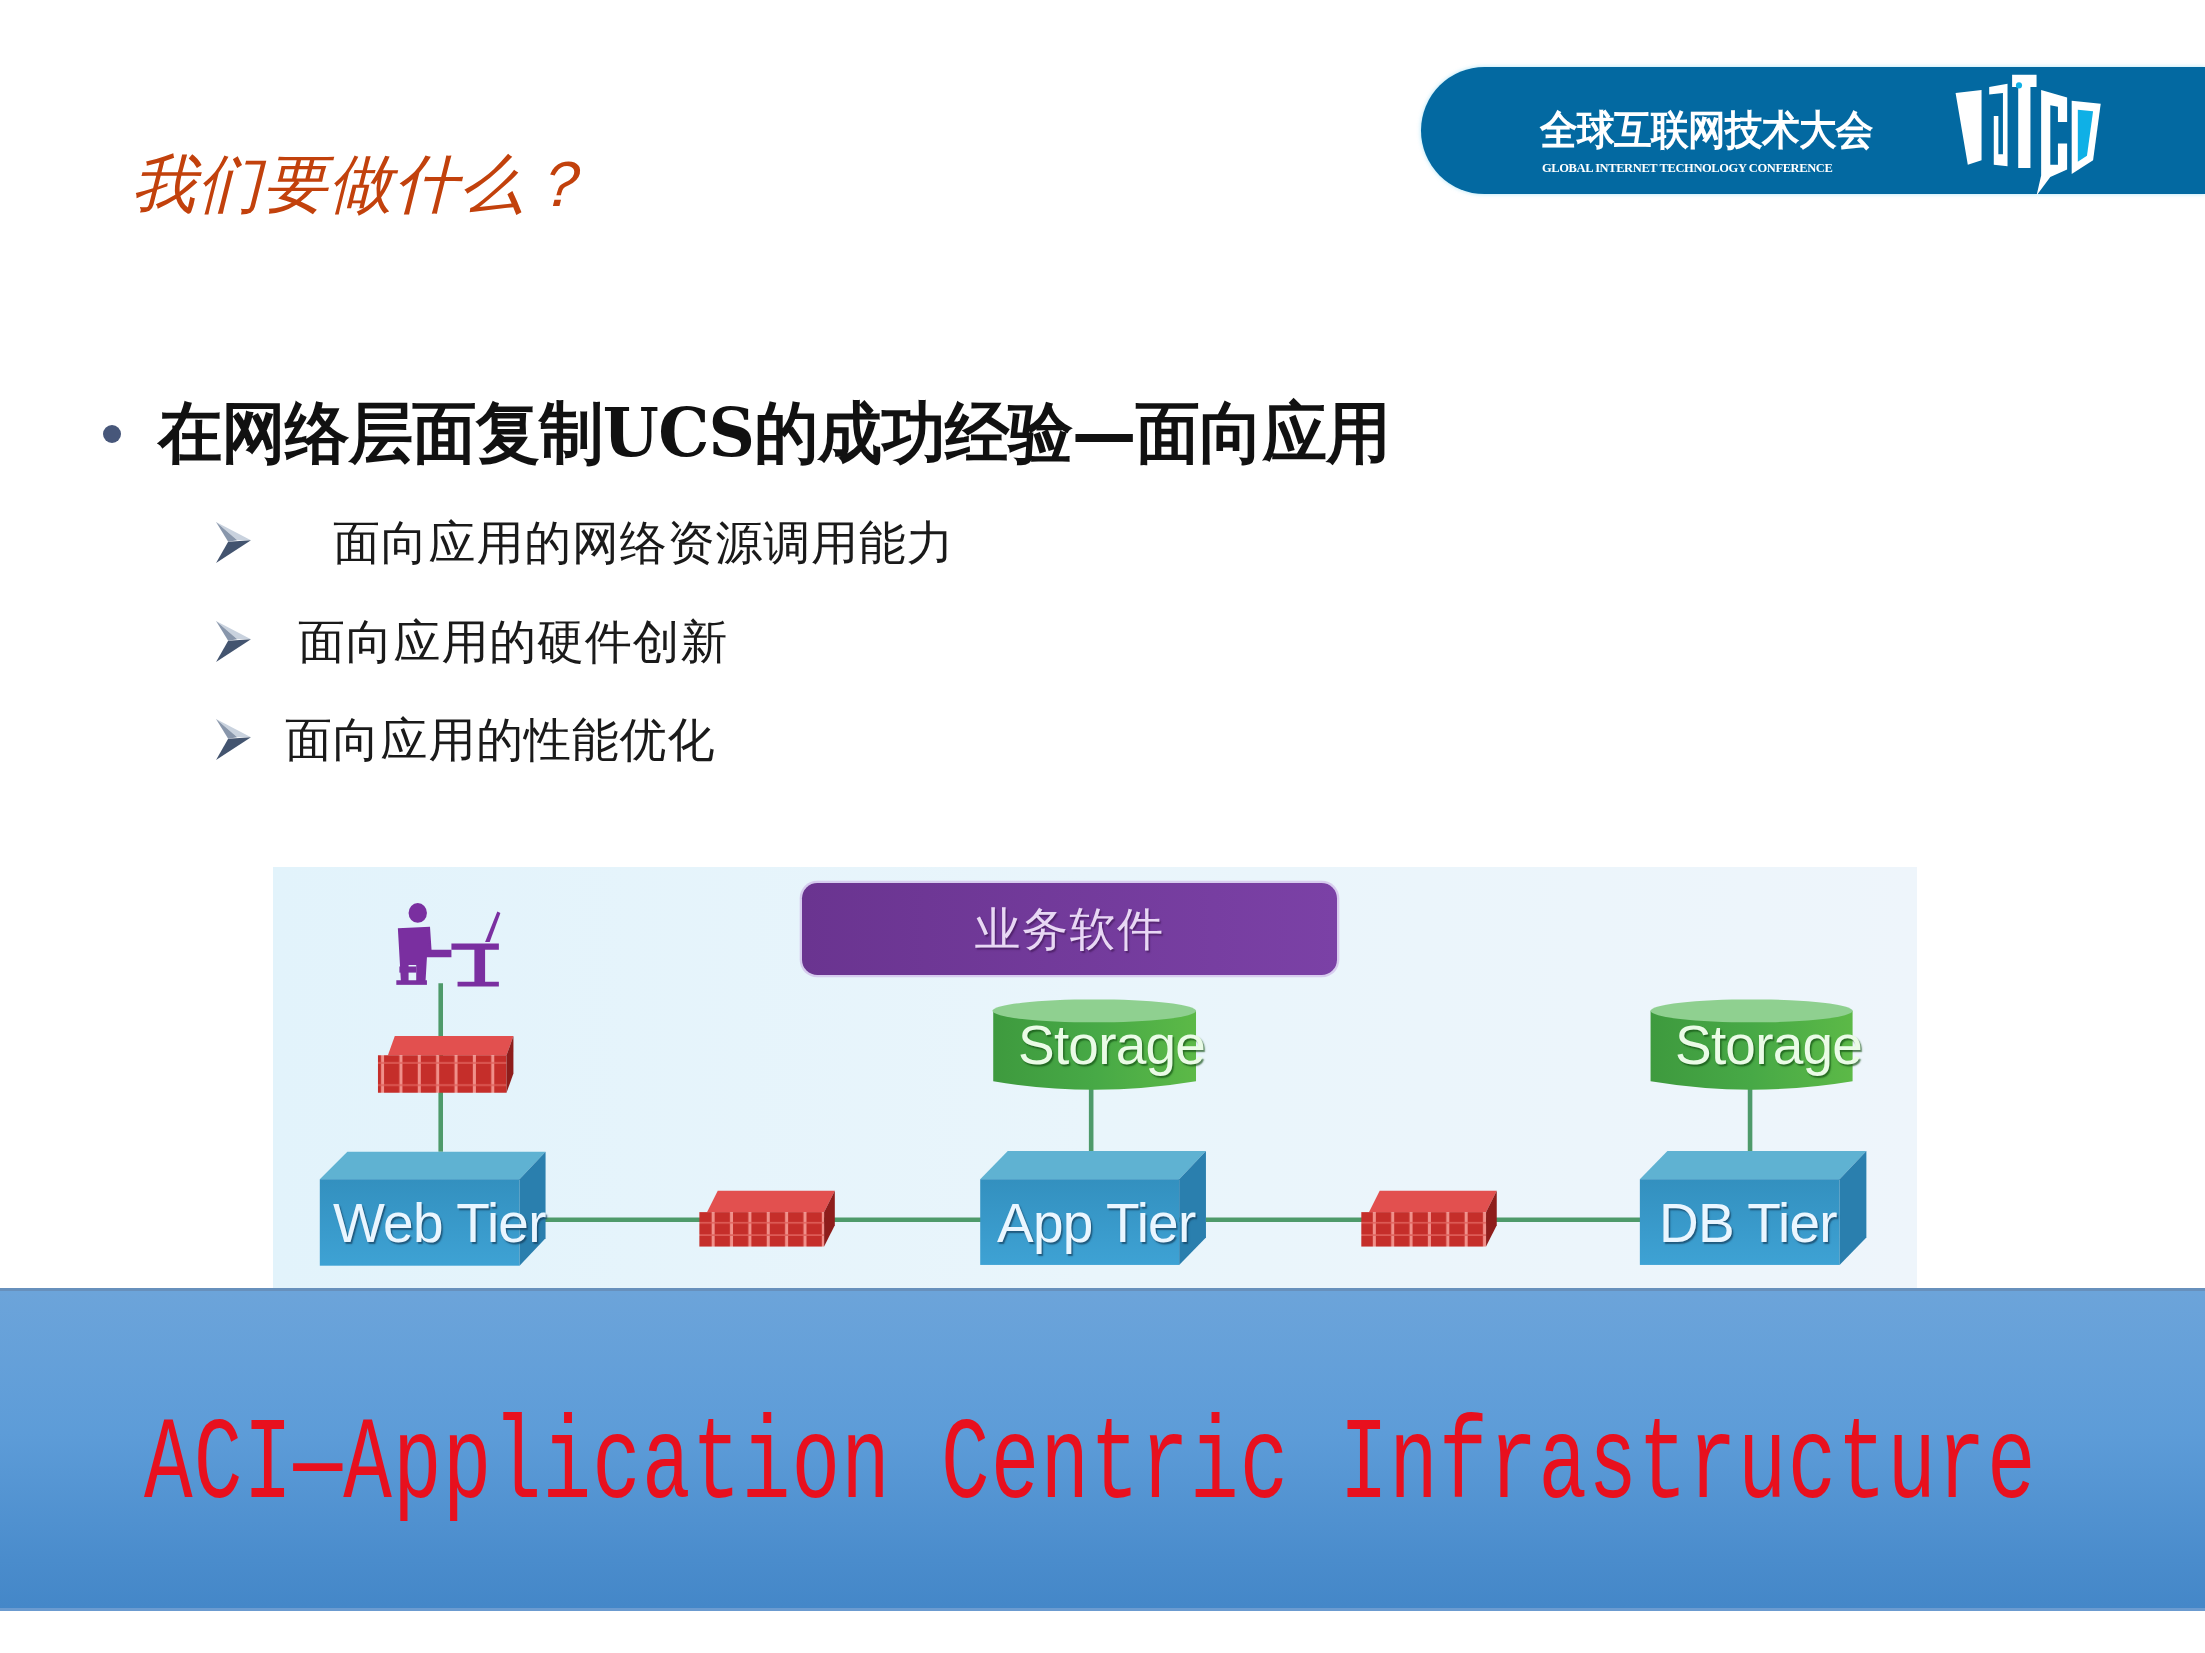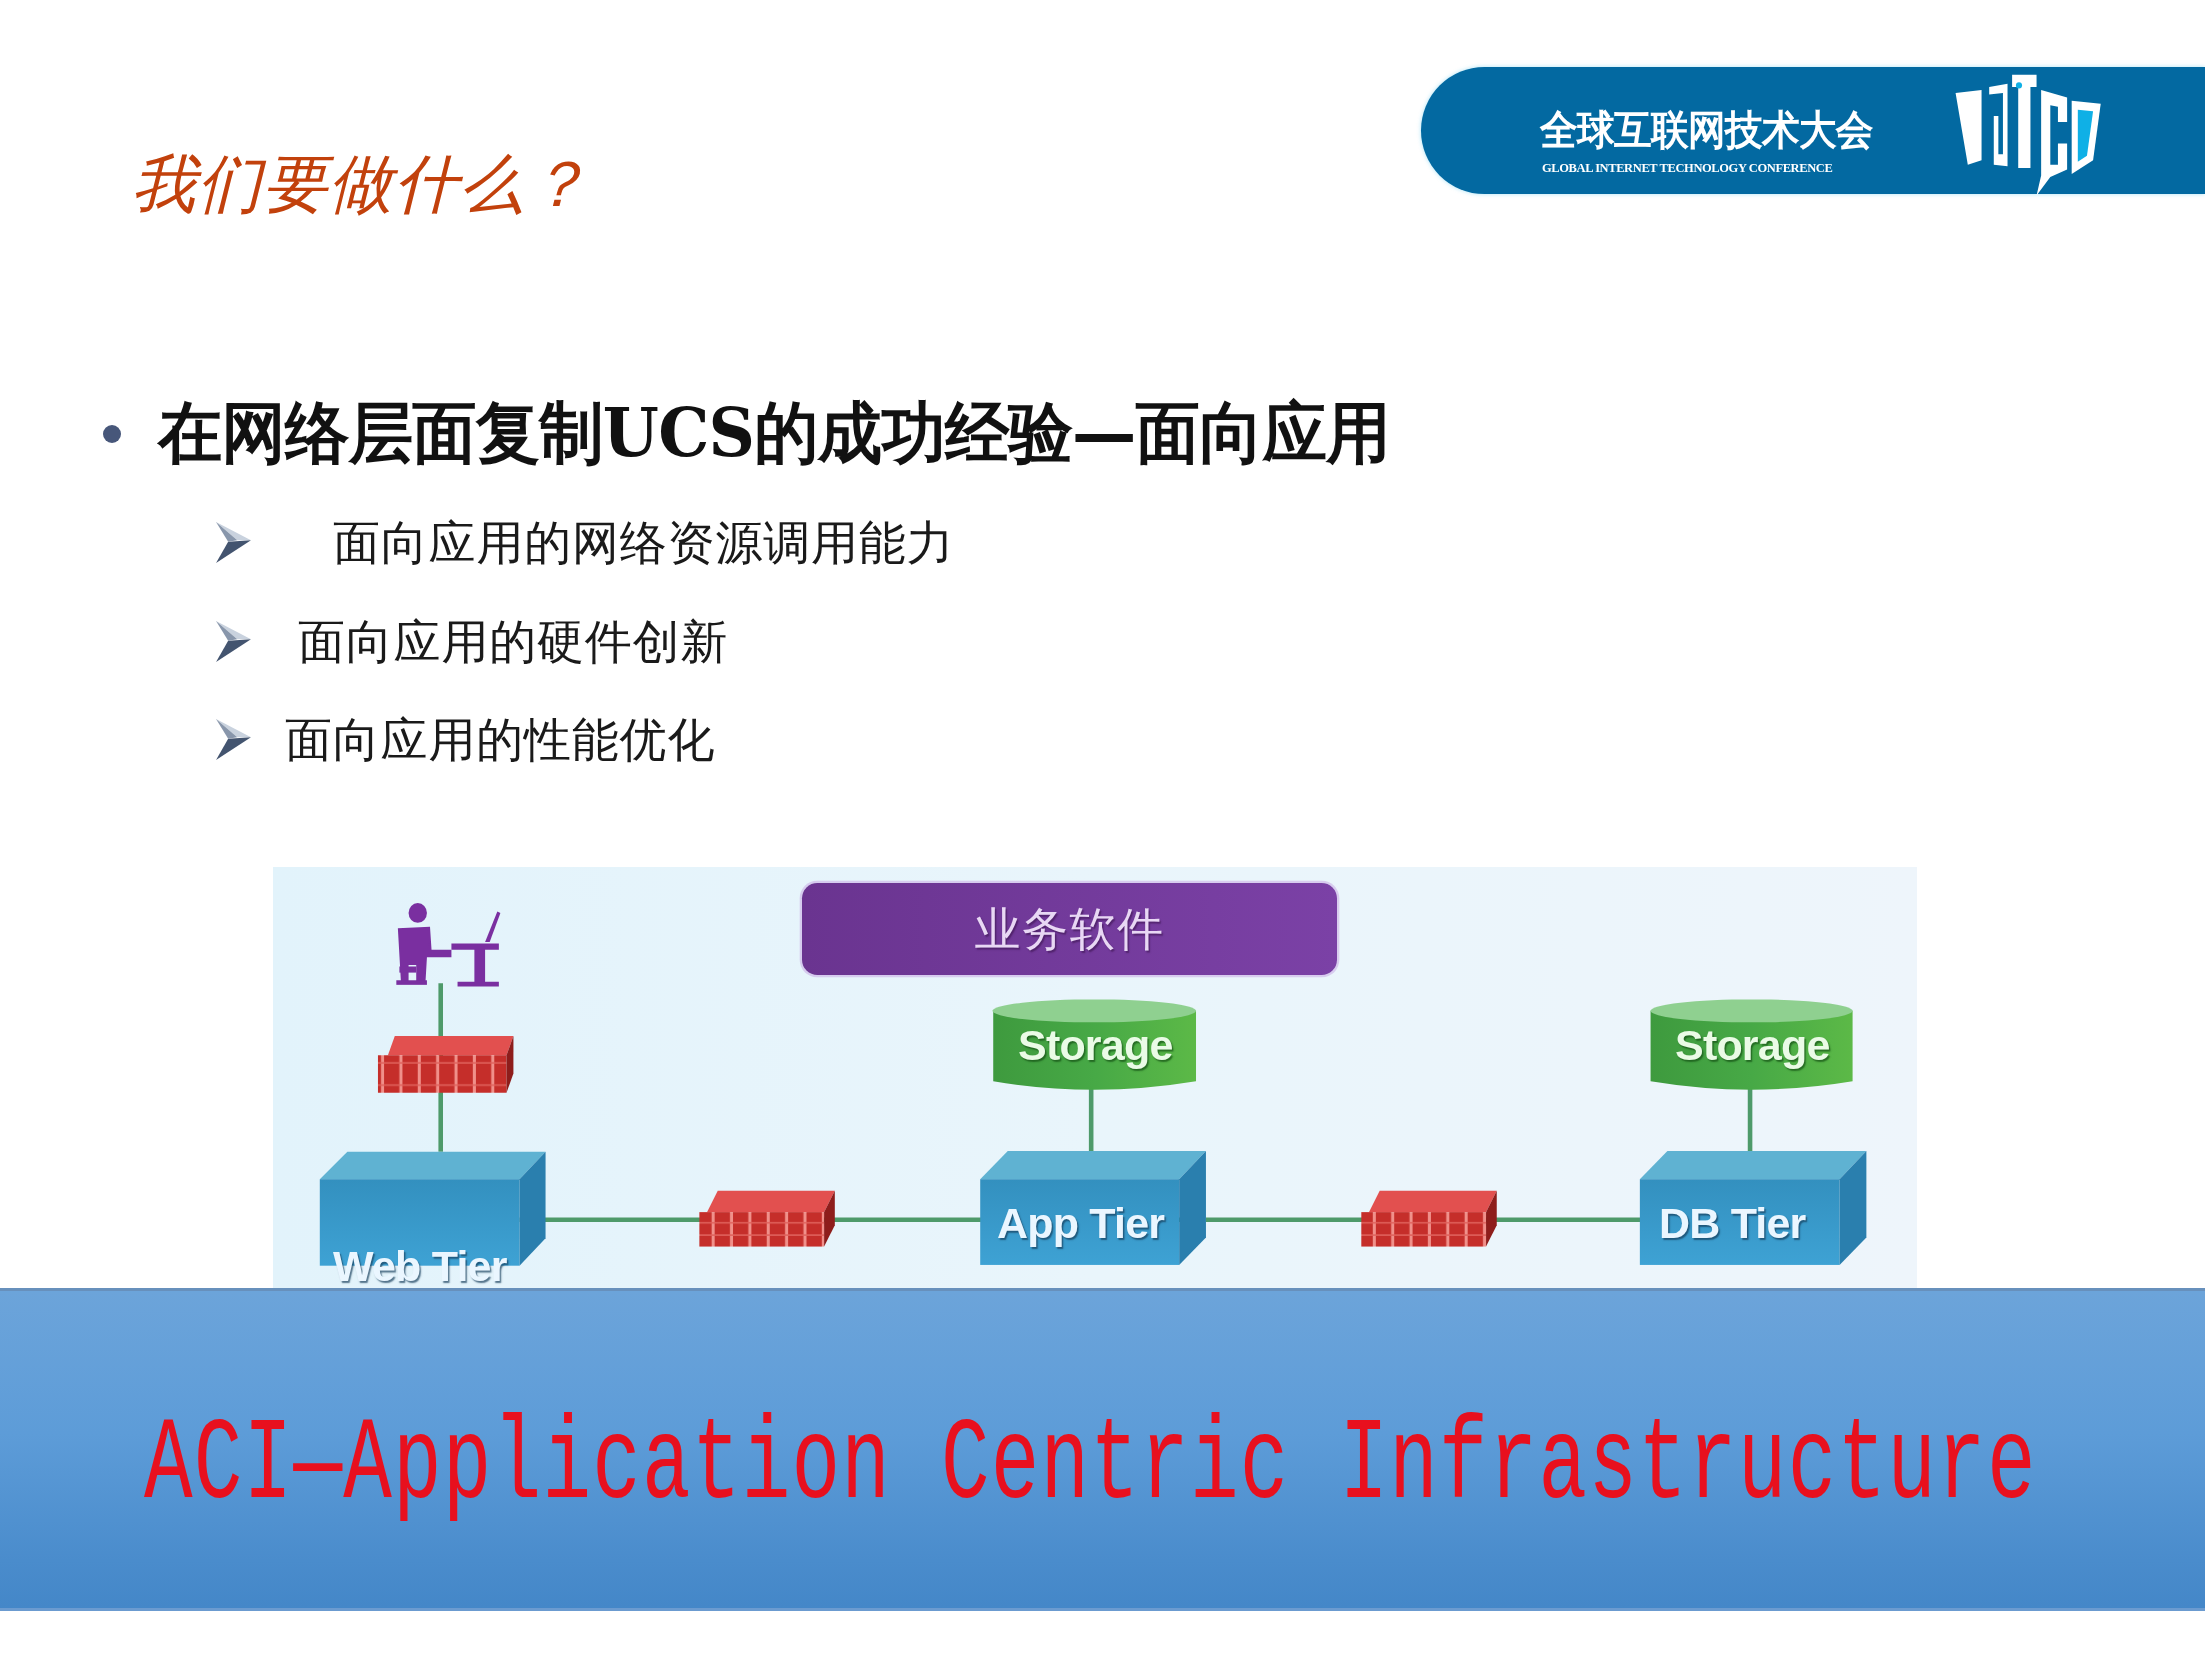--- a/index.html
+++ b/index.html
@@ -32,21 +32,21 @@
   
   .diagram { left:273px; top:867px; width:1644px; height:434px;
              background:linear-gradient(90deg,#e2f3fb 0%,#e9f5fb 50%,#eef5fb 100%); }
   .diagram svg { position:absolute; left:0; top:0; }
   .biz-box { left:529px; top:16px; width:535px; height:92px; border-radius:15.3px;
              background:linear-gradient(90deg,#6a3490 0%,#7b41a6 100%);
              box-shadow:0 0 0 2.3px rgba(200,170,230,0.55);
              display:flex; align-items:center; justify-content:center; }
   .biz-label { color:#e8d8f4; font-size:46px; line-height:54px; letter-spacing:1.5px;
                text-shadow:1.5px 1.5px 1.5px rgba(60,20,80,0.6); }
-  .node-label { position:absolute; color:#eaf6ff; font-weight:bold; font-size:43px; line-height:46px;
+  .node-label { position:absolute; color:#eaf6ff; font-weight:normal; font-size:55px; line-height:46px;
                 text-shadow:1.5px 1.5px 1.5px rgba(20,60,90,0.7); white-space:nowrap;
                 font-family:"Liberation Sans", sans-serif; letter-spacing:-0.8px; }
   .storage-label { color:#eafbe6; text-shadow:1.5px 1.5px 1.5px rgba(20,80,20,0.7); }
 
   
   .aci-banner { left:0; top:1288px; width:2205px; height:323px;
                 background:linear-gradient(180deg,#6ca4da 0%,#5d9cd8 45%,#4a8ccc 85%,#4487c8 100%);
                 border-top:3.1px solid #6790bc; border-bottom:3.1px solid #6b9bd0; box-sizing:border-box; }
   .aci-text { left:144px; top:115px; font-family:"Liberation Mono", monospace; font-size:81px; line-height:84px;
               color:#e8101e; white-space:nowrap; letter-spacing:1.2px;
@@ -181,21 +181,21 @@
     <g>
       <path d="M1799 188 L1799 280 Q1931 302 2063 280 L2063 188 Z" fill="url(#cylBody)"></path>
       <ellipse cx="1931" cy="188" rx="132" ry="15" fill="#8fd090"></ellipse>
     </g>
   </svg>
 
   <div class="abs biz-box">
     <span class="biz-label">业务软件</span>
   </div>
 
-  <span class="node-label" style="left:60px; top:333px;margin-top:43px;">Web Tier</span>
+  <span class="node-label" style="left:60px; top:333px;">Web Tier</span>
   <span class="node-label" style="left:724px; top:333px;">App Tier</span>
   <span class="node-label" style="left:1386px; top:333px;">DB Tier</span>
   <span class="node-label storage-label" style="left:745px; top:155px;">Storage</span>
   <span class="node-label storage-label" style="left:1402px; top:155px;">Storage</span>
 </div>
 
 <div class="abs aci-banner">
   <div class="abs aci-text">ACI—Application Centric Infrastructure</div>
 </div>
 

